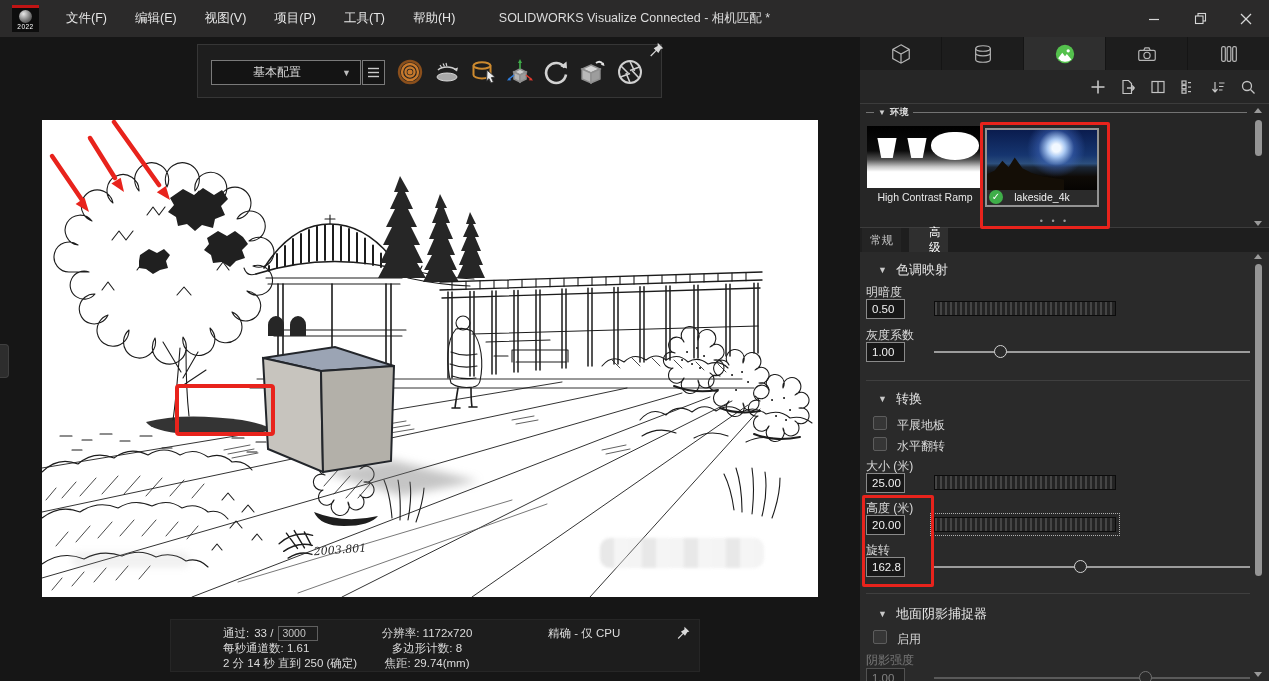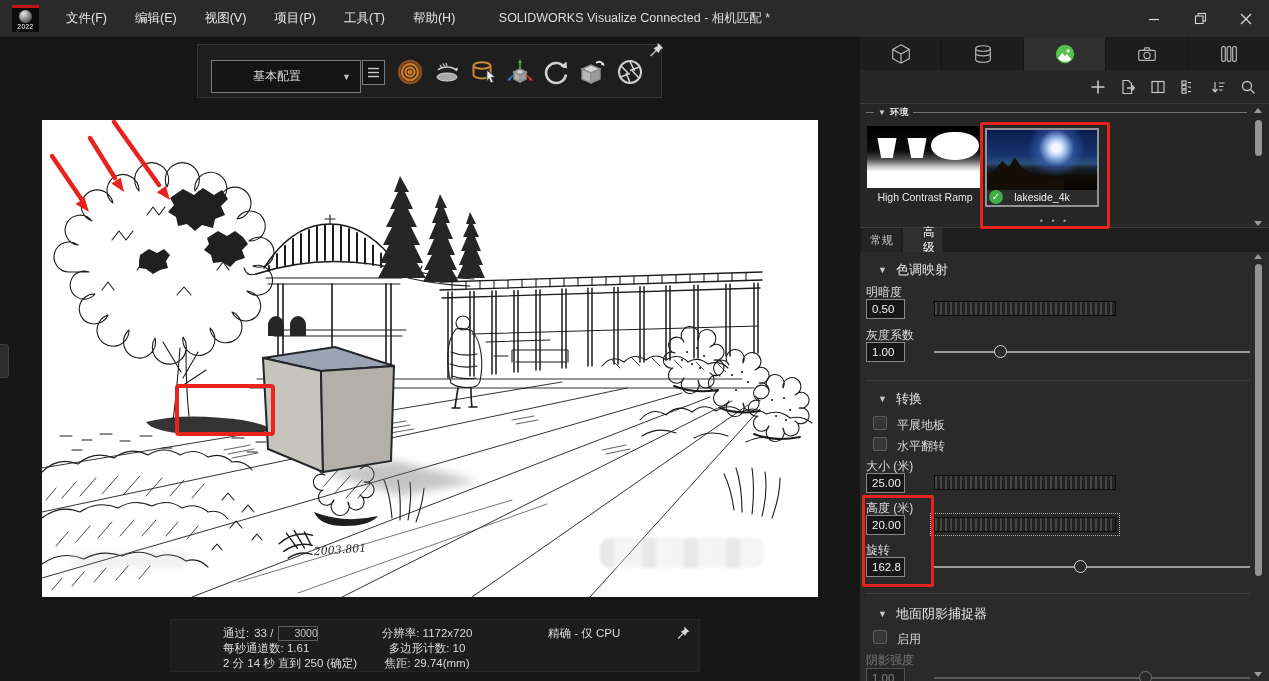--- a/index.html
+++ b/index.html
@@ -14,39 +14,39 @@
   .appicon .globe { display:block; margin:2px auto 0; width:13px; height:13px; border-radius:50%; background:radial-gradient(circle at 35% 30%, #e8e8e8, #6f6f6f 60%, #2e2e2e); }
   .appicon .yr { display:block; font-size:6.5px; color:#fff; letter-spacing:.5px; line-height:7px; }
   .menus { display:flex; margin-left:52px; }
   .menu-item { padding:0 14px; font-size:12.5px; line-height:37px; color:#e6e6e6; cursor:default; }
   .win-title { position:absolute; left:50%; transform:translateX(-50%); top:0; line-height:37px; font-size:12.5px; color:#dcdcdc; white-space:nowrap; }
   .winctrls { position:absolute; right:0; top:0; display:flex; height:37px; }
   .winbtn { width:46px; height:37px; display:flex; align-items:center; justify-content:center; color:#d6d6d6; }
 
   
   .top-toolbar { position:absolute; left:197px; top:44px; width:465px; height:54px; background:#1e1e1e; border:1px solid #363636; z-index:20; }
-  .combo { position:absolute; left:13px; top:15px; width:150px; height:33px; background:#141414; border:1px solid #7a7a7a; display:flex; align-items:center; }
+  .combo { position:absolute; left:13px; top:15px; width:150px; height:25px; background:#141414; border:1px solid #7a7a7a; display:flex; align-items:center; }
   .combo-text { flex:1; text-align:center; font-size:12px; color:#dadada; }
   .combo-caret { width:18px; color:#bdbdbd; font-size:9px; }
   .combo-listbtn { position:absolute; left:164px; top:15px; width:23px; height:25px; background:#141414; border:1px solid #7a7a7a; display:flex; align-items:center; justify-content:center; }
   .tool-ico { position:absolute; top:12px; width:30px; height:30px; display:flex; align-items:center; justify-content:center; }
   .pin-float { position:absolute; z-index:30; }
 
   
   .viewport { position:absolute; left:42px; top:120px; width:776px; height:477px; background:#ffffff; z-index:5; }
   .wm-left { position:absolute; left:30px; top:432px; width:118px; height:16px; background:rgba(170,170,170,.16); border-radius:8px; filter:blur(3px); }
   .wm-right { position:absolute; left:558px; top:418px; width:164px; height:30px; border-radius:10px; opacity:.85; filter:blur(1.5px);
     background:repeating-linear-gradient(90deg, rgba(205,205,205,.55) 0 14px, rgba(231,231,231,.5) 14px 28px, rgba(214,214,214,.32) 28px 42px); }
 
   
   .status-bar { position:absolute; left:170px; top:619px; width:530px; height:53px; background:#1d1d1d; border:1px solid #262626; z-index:20; font-size:11.5px; color:#dcdcdc; }
   .status-col1 { position:absolute; left:16px; top:6px; line-height:15px;margin-left:36px; }
   .status-col2 { position:absolute; left:196px; top:6px; width:120px; text-align:center; line-height:15px; }
   .status-col3 { position:absolute; left:377px; top:6px; line-height:15px; }
-  .mini-box { display:inline-block; width:40px; height:15px; border:1px solid #5f5f5f; color:#c3c3c3; font-size:10.5px; line-height:13px; padding-left:15px; vertical-align:-2px; background:#1d1d1d; }
+  .mini-box { display:inline-block; width:40px; height:15px; border:1px solid #5f5f5f; color:#c3c3c3; font-size:10.5px; line-height:13px; padding-left:3px; vertical-align:-2px; background:#1d1d1d; }
   .row-flex { display:flex; align-items:center; gap:5px; }
 
   
   .left-handle { position:absolute; left:0; top:344px; width:9px; height:34px; background:#2d2d2d; border:1px solid #3f3f3f; border-left:none; border-radius:0 4px 4px 0; }
 
   
   .side-panel { position:absolute; left:860px; top:37px; width:409px; height:644px; background:#262626; overflow:hidden; z-index:10; }
   .side-tabs { position:absolute; left:0; top:0; width:100%; height:33px; display:flex; background:#1d1d1d; }
   .side-tab { flex:1; display:flex; align-items:center; justify-content:center; border-right:1px solid #151515; }
   .side-tab.active { background:#2f2f2f; }
@@ -69,21 +69,21 @@
   .lake-img { position:absolute; inset:0; bottom:15px;
     background:radial-gradient(circle at 63% 30%, #f2f8ff 0 5%, #a9c8f2 11%, rgba(64,104,190,.5) 22%, rgba(30,50,120,0) 36%),
     linear-gradient(180deg,#0a1c4e 0%,#16356f 42%,#2c4f7d 56%,#1b2737 62%,#0e0a06 78%,#060402 100%); }
   .lake-terrain { position:absolute; left:0; right:30%; top:26%; bottom:15px; background:#140e06;
     clip-path:polygon(0 100%,0 62%,10% 52%,20% 28%,28% 44%,36% 20%,46% 46%,58% 58%,72% 66%,100% 74%,100% 100%); }
   .lake-label { position:absolute; left:0; right:0; bottom:0; height:15px; background:rgba(42,42,42,.92); text-align:center; font-size:10.5px; color:#f2f2f2; line-height:15px; }
   .check-badge { position:absolute; left:2px; bottom:1px; width:14px; height:14px; border-radius:50%; background:#3fae49; color:#fff; font-size:10px; line-height:14px; text-align:center; }
   .lib-dots { position:absolute; left:0; right:20px; top:179px; text-align:center; color:#9a9a9a; font-size:9px; letter-spacing:3px; }
 
   
-  .sub-tabs { position:absolute; left:0; top:191px; width:100%; height:24px; background:#1e1e1e; display:flex; }
+  .sub-tabs { position:absolute; left:0; top:191px; width:100%; height:24px; background:#1e1e1e; display:flex;gap:6px; }
   .sub-tab { width:39px; height:24px; font-size:11.5px; display:flex; align-items:center; justify-content:center; color:#c4c4c4; background:#242424; margin-left:2px; }
   .sub-tab.active { background:#2f2f2f; color:#ffffff;padding-left:20px; }
   .props { position:absolute; left:0; top:215px; width:100%; height:429px; background:#2a2a2a; }
 
   .sec-hdr { position:absolute; left:18px; display:flex; align-items:center; gap:9px; }
   .sec-caret { color:#c9c9c9; font-size:9px; }
   .sec-title { font-size:13px; color:#e4e4e4; }
   .lbl { position:absolute; left:6px; font-size:12px; color:#dadada; white-space:nowrap; }
   .val { position:absolute; left:6px; width:39px; height:20px; background:#171717; border:1px solid #8a8a8a; color:#f0f0f0; font-size:11.5px; line-height:18px; padding-left:5px; }
   .ribbed { position:absolute; left:74px; width:182px; height:15px; border:1px solid #0c0c0c;
@@ -344,21 +344,21 @@
       <div class="row-flex">
         <span>通过:</span>
         <span>33 /</span>
         <span class="mini-box">3000</span>
       </div>
       <div>每秒通道数:  1.61</div>
       <div>2 分 14 秒 直到 250 (确定)</div>
     </div>
     <div class="status-col2">
       <div>分辨率: 1172x720</div>
-      <div>多边形计数: 10</div>
+      <div>多边形计数: 8</div>
       <div>焦距: 29.74(mm)</div>
     </div>
     <div class="status-col3">精确 - 仅 CPU</div>
     <div class="abs" style="right:8px; top:5px;">
       <svg width="18" height="18" viewBox="0 0 22 22">
           <path d="M14 2 l6 6 -2.6 .9 -2.7 4.3 -2.1 -2.1 -5.8 5.9 -1 -1 5.9 -5.8 -2.1 -2.1 4.3 -2.7 z" fill="#d8d8d8"></path>
         </svg>
     </div>
   </div>
 

